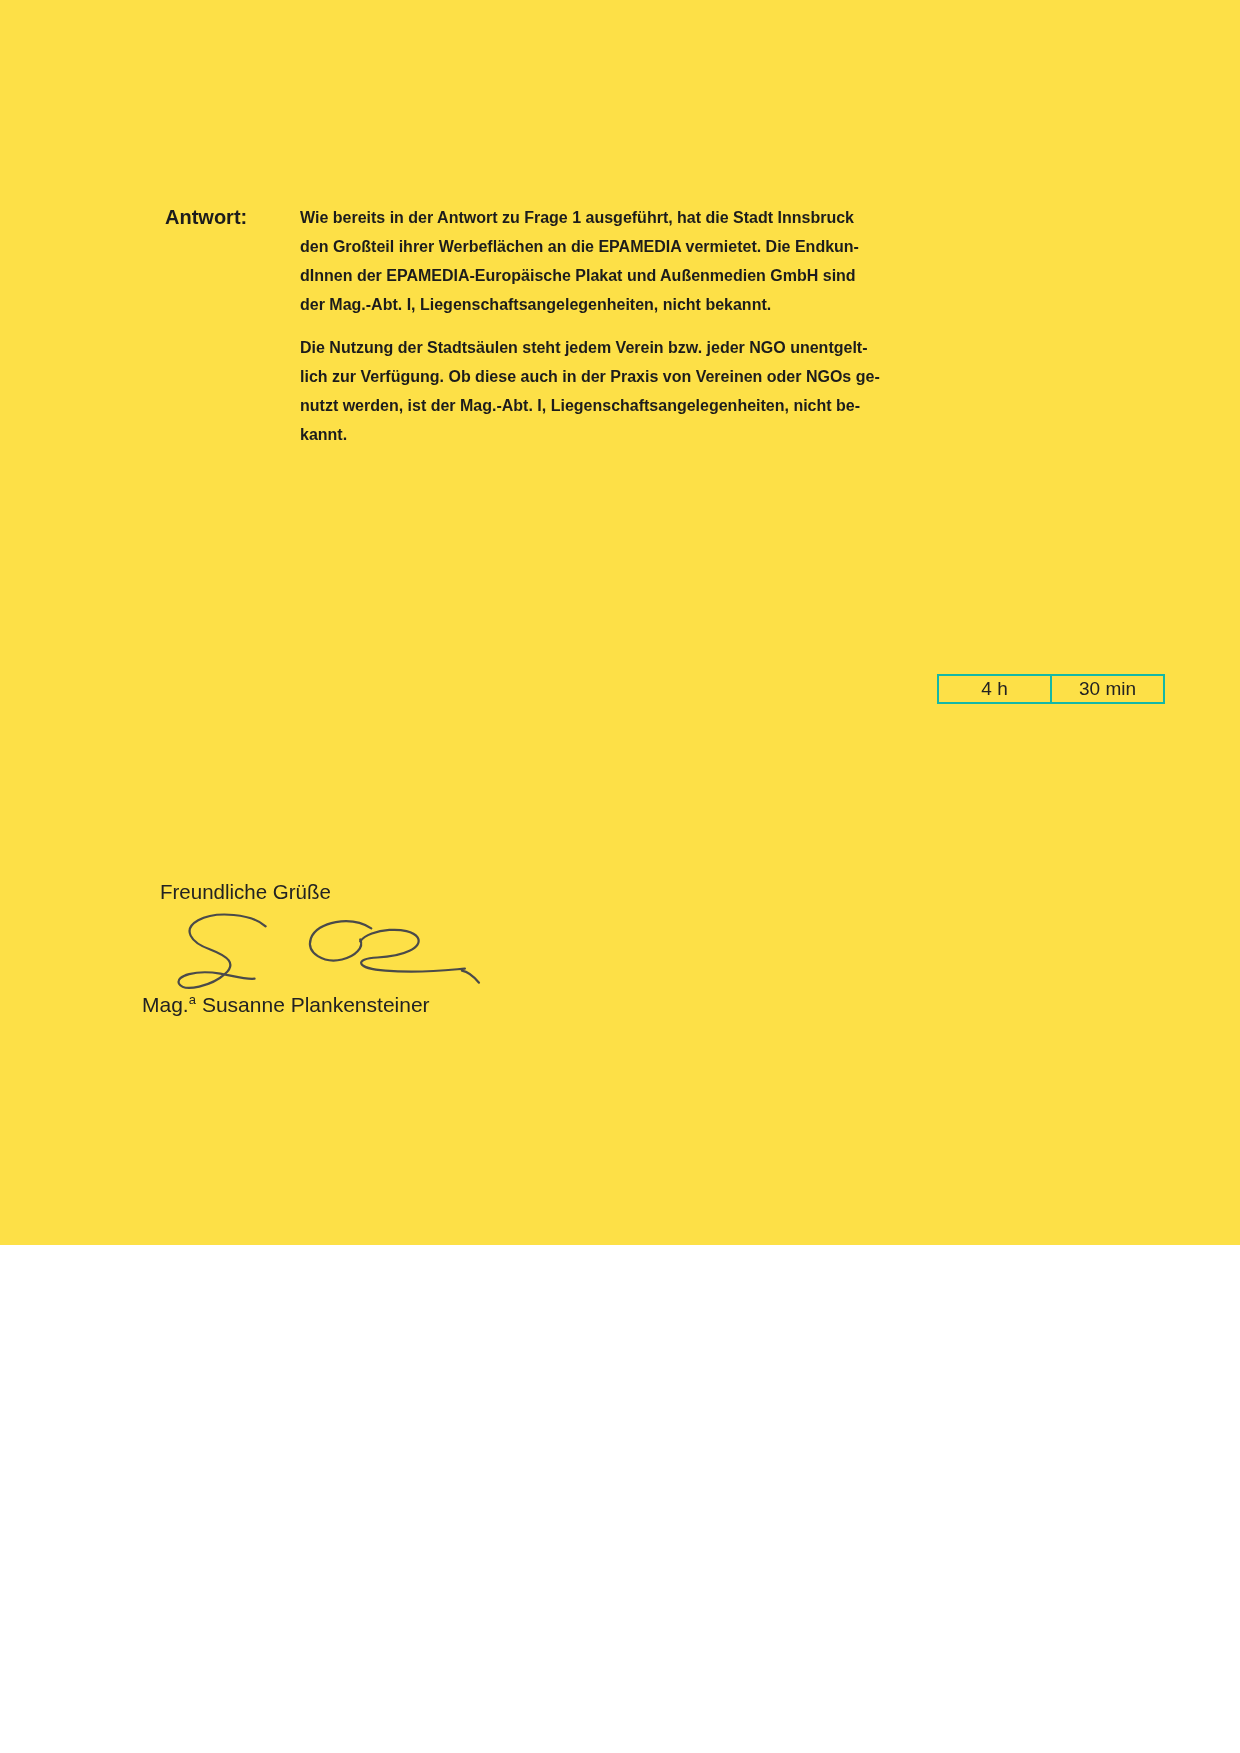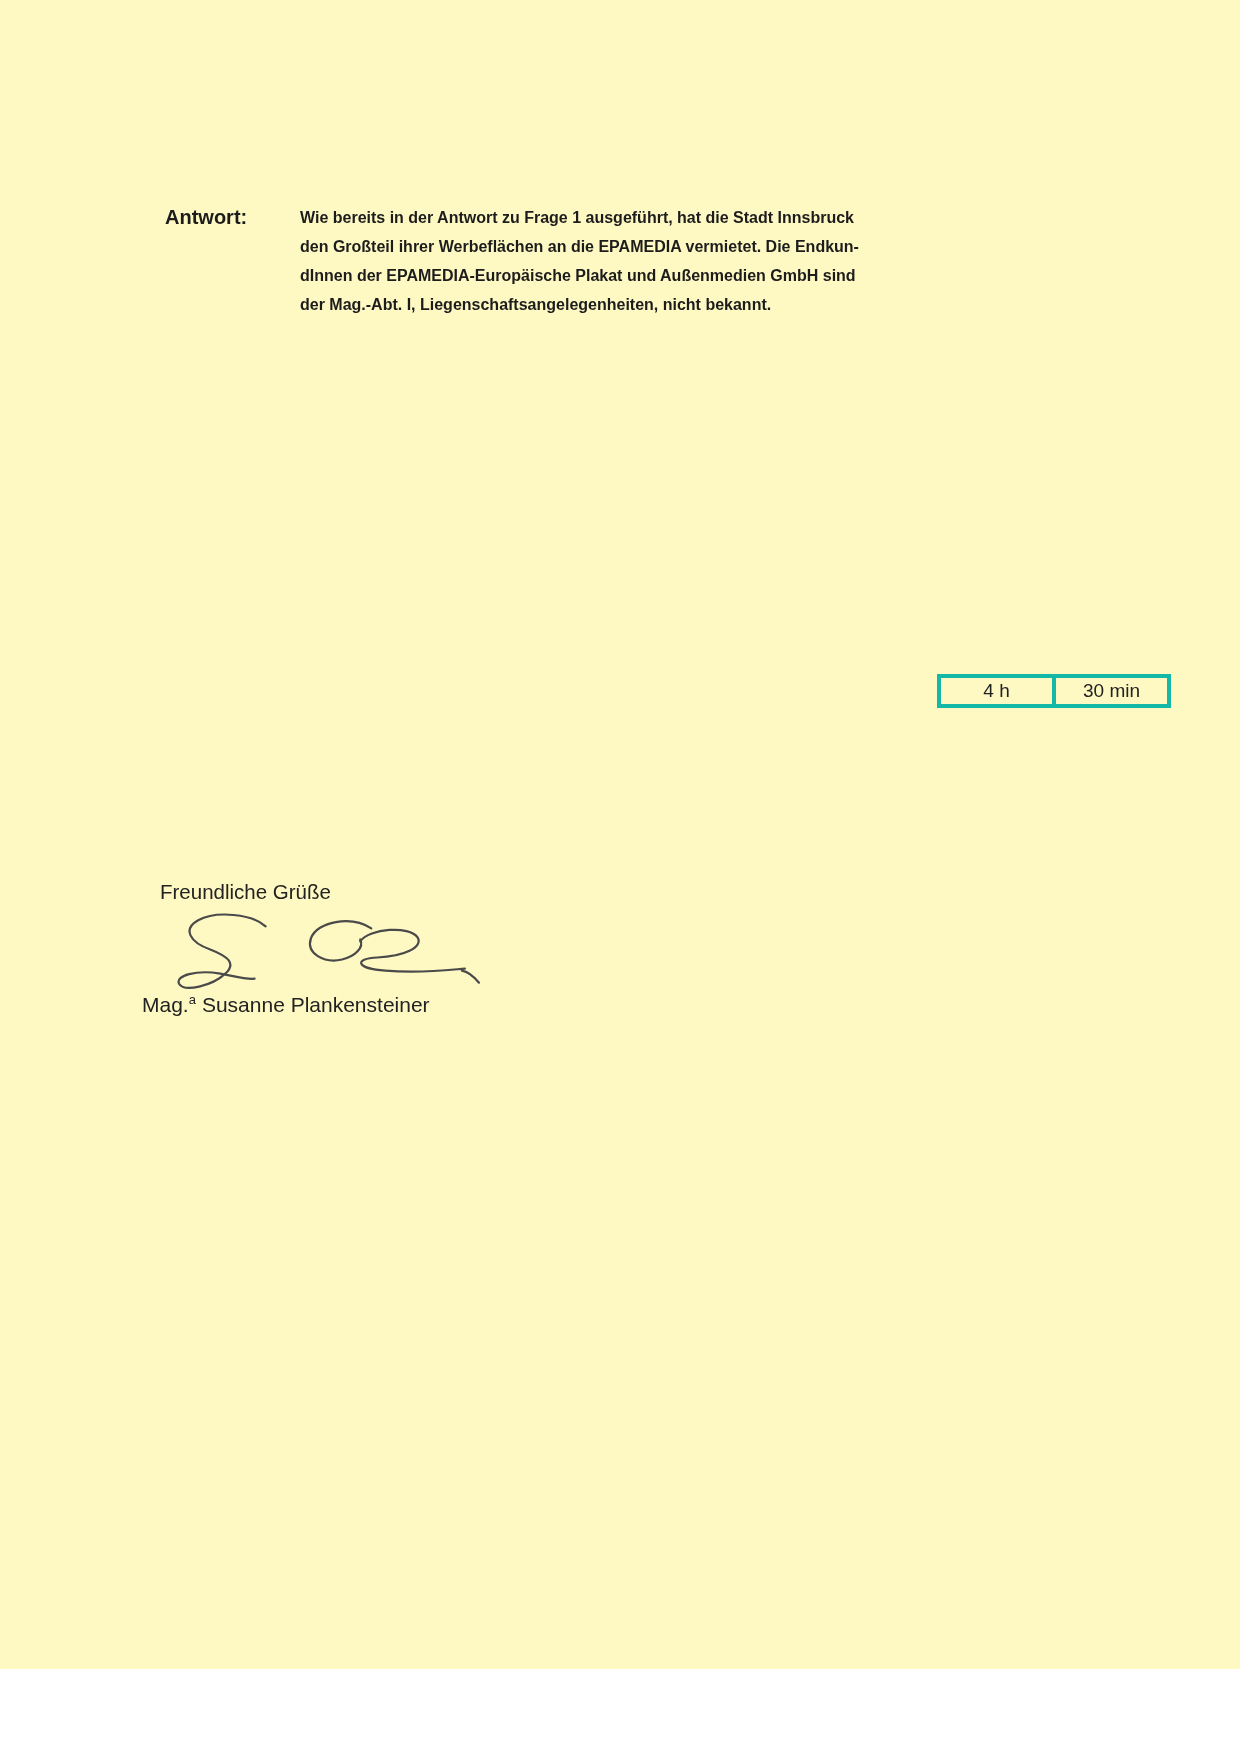--- a/index.html
+++ b/index.html
@@ -3,22 +3,22 @@
 <meta charset="utf-8">
 <style>
   html, body {
     margin: 0;
     padding: 0;
     background: #ffffff;
   }
   .page {
     position: relative;
     width: 1240px;
-    height: 1669px;
-    background: #fef9c3;
+    height: 1245px;
+    background: #fde047;
     font-family: "Liberation Sans", sans-serif;
     color: #1c1c1c;
     overflow: hidden;
   }
   
   .answer-label {
     position: absolute;
     left: 165px;
     top: 203px;
     font-size: 20px;
@@ -48,21 +48,21 @@
     line-height: 28px;
     color: #222222;
   }
   .effort-table {
     position: absolute;
     left: 937px;
     top: 674px;
     border-collapse: collapse;
   }
   .effort-table td {
-    border: 4px solid #14b8a6;
+    border: 2px solid #14b8a6;
     width: 111px;
     height: 26px;
     text-align: center;
     vertical-align: middle;
     font-size: 19px;
     font-weight: 400;
     padding: 0;
     color: #222222;
   }
   
@@ -113,20 +113,24 @@
 
 <div class="page">
 
   <div class="answer-label">Antwort:</div>
 
   <div class="answer-paragraphs">
     <p>Wie bereits in der Antwort zu Frage 1 ausgeführt, hat die Stadt Innsbruck
 den Großteil ihrer Werbeflächen an die EPAMEDIA vermietet. Die Endkun-
 dInnen der EPAMEDIA-Europäische Plakat und Außenmedien GmbH sind
 der Mag.-Abt. I, Liegenschaftsangelegenheiten, nicht bekannt.</p>
+    <p>Die Nutzung der Stadtsäulen steht jedem Verein bzw. jeder NGO unentgelt-
+lich zur Verfügung. Ob diese auch in der Praxis von Vereinen oder NGOs ge-
+nutzt werden, ist der Mag.-Abt. I, Liegenschaftsangelegenheiten, nicht be-
+kannt.</p>
   </div>
 
 
   <table class="effort-table">
     <tbody>
       <tr>
         <td>4 h</td>
         <td>30 min</td>
       </tr>
     </tbody>

